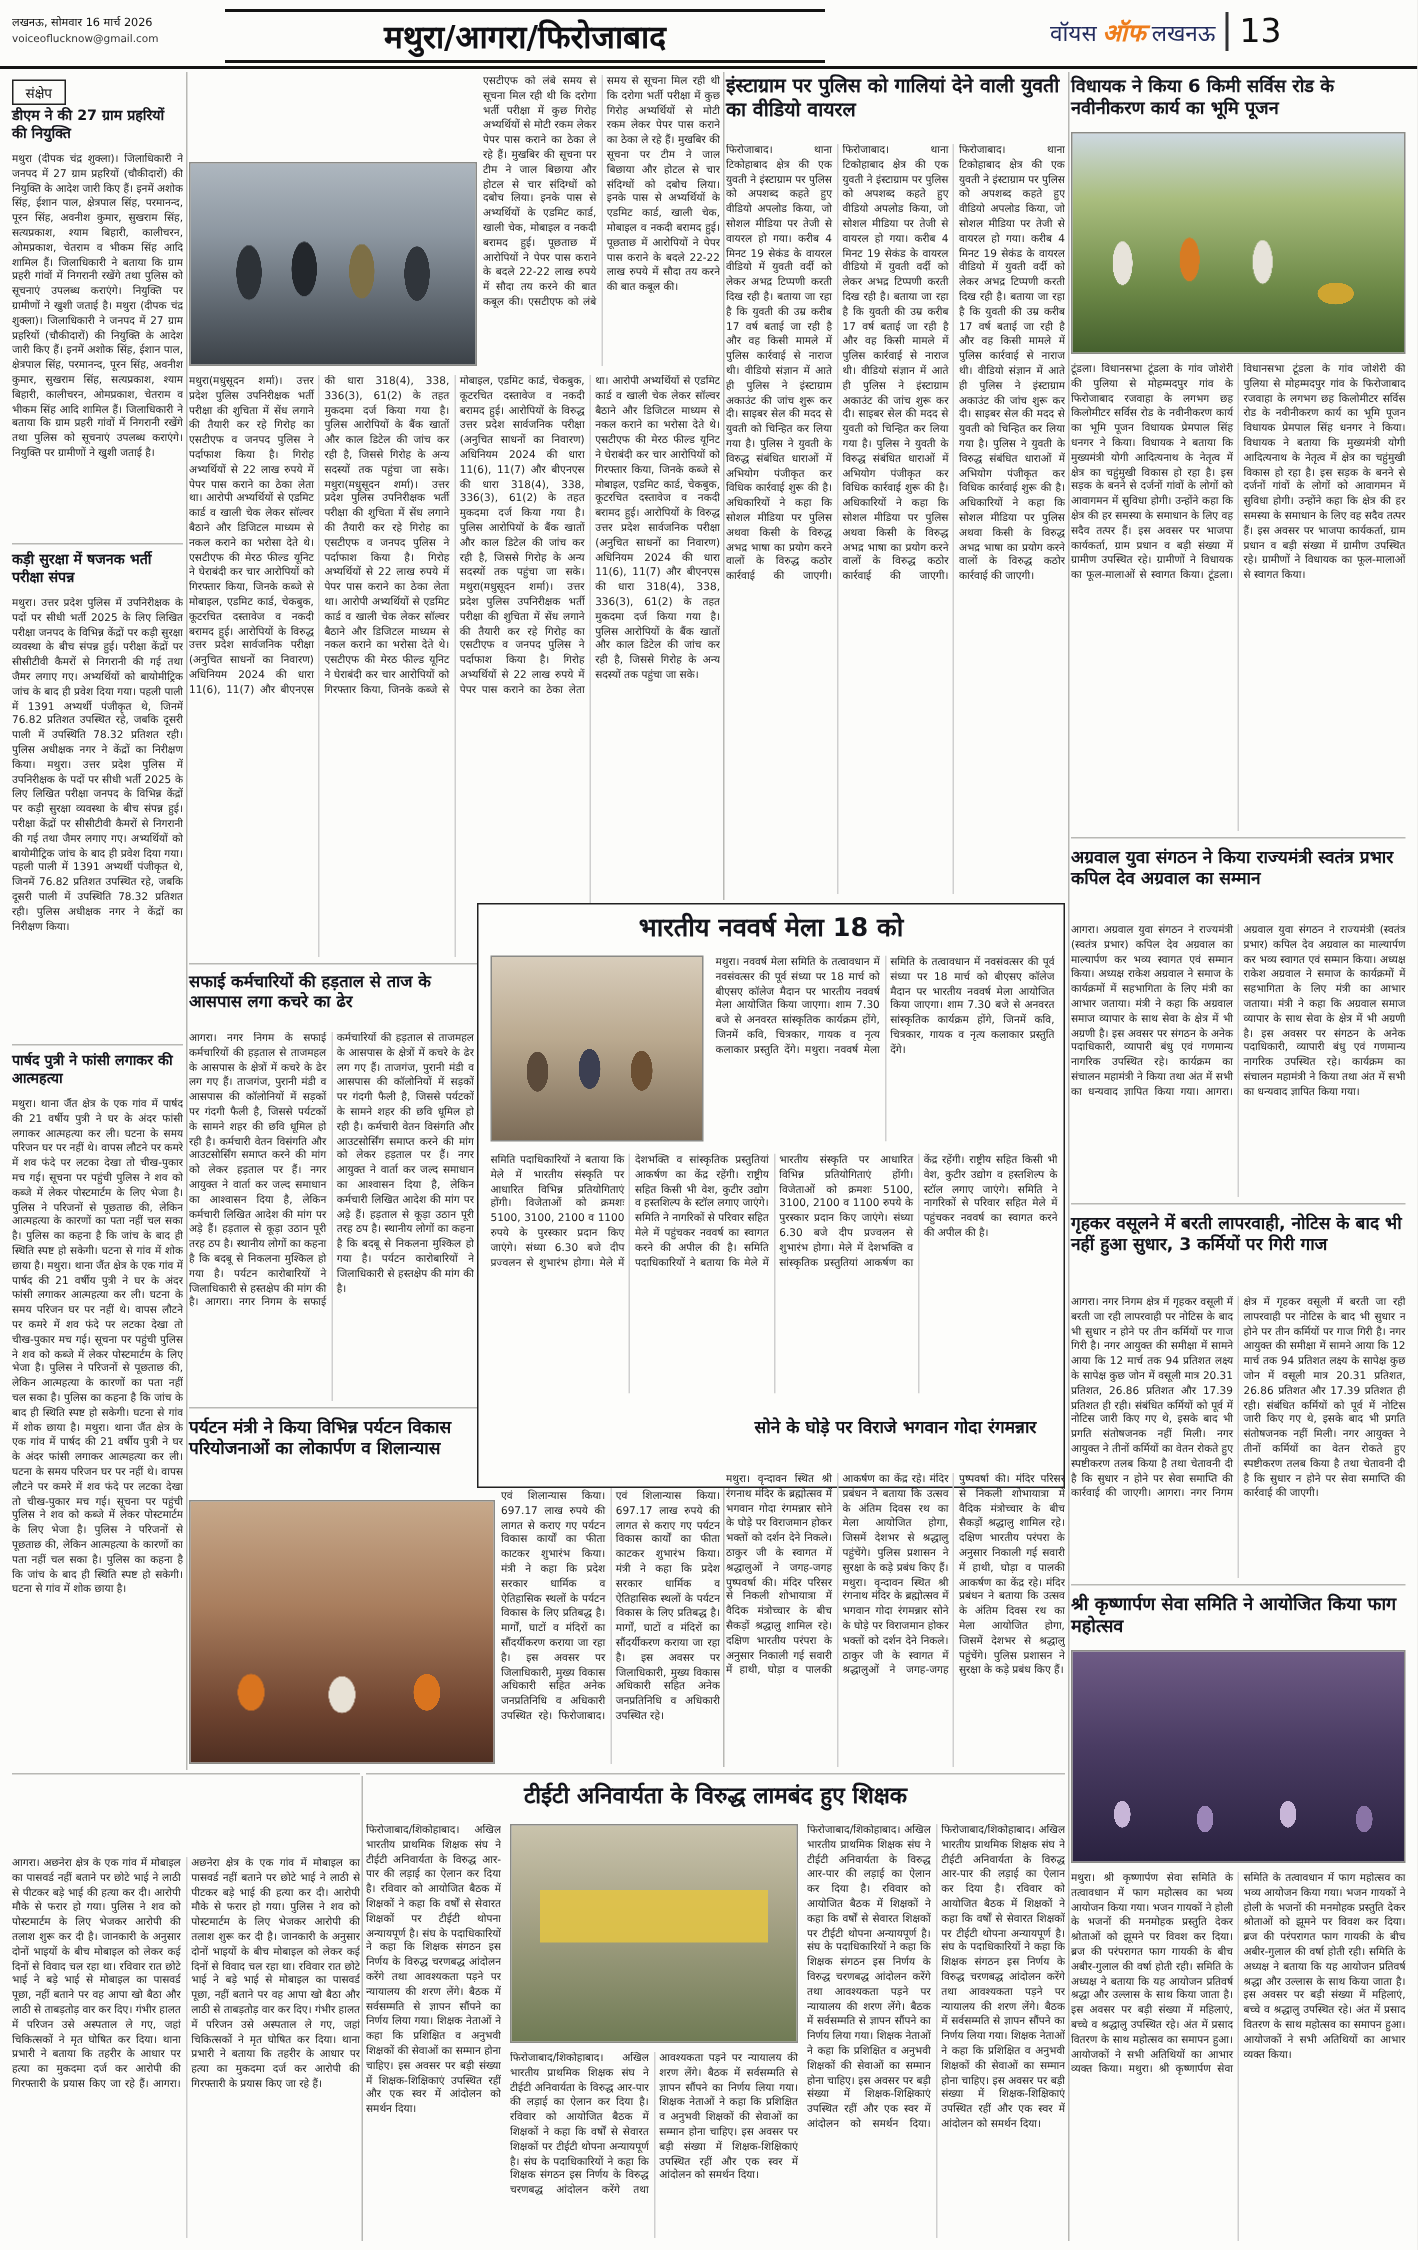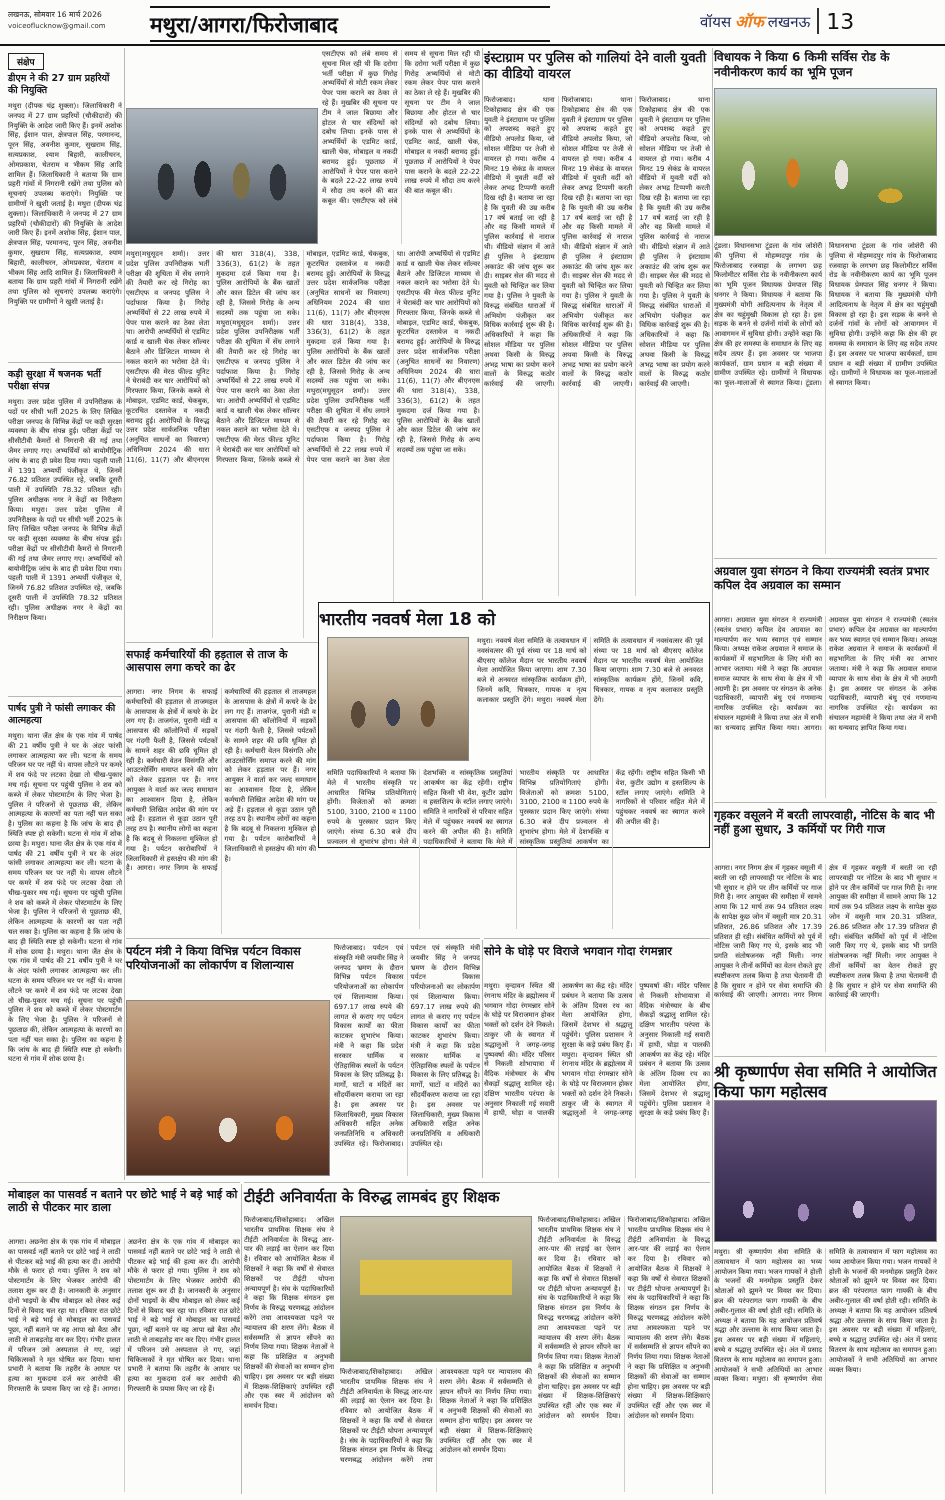--- a/index.html
+++ b/index.html
@@ -5,21 +5,21 @@
   *{margin:0;padding:0;box-sizing:border-box}
   html,body{background:#e9e7e2}
   body{font-family:"DejaVu Sans","Liberation Sans",sans-serif}
   #page{position:relative;width:945px;height:1500px;margin:0 auto;background:#fcfcfa;overflow:hidden}
   .abs{position:absolute}
   .bt{font-size:7px;line-height:1.4;text-align:justify;color:#222;overflow:hidden;column-gap:7px;column-rule:1px solid #cfcfcf;word-break:break-word}
   .hl{font-weight:bold;color:#15161d;line-height:1.22}
   .vr{position:absolute;width:1px;background:#b8b8b4}
   .hr{position:absolute;height:1px;background:#b8b8b4}
   .ph{position:absolute;border:1px solid #8a8a86}
-  .c{text-align:left}
+  .c{text-align:center}
   
   .ph-daroga{background:linear-gradient(180deg,#aeb7bf 0%,#8d97a1 35%,#565e66 78%,#3c4248 100%);}
   .ph-daroga:after{content:"";position:absolute;left:8%;top:28%;width:84%;height:58%;background:
     radial-gradient(ellipse 14px 30px at 15% 45%,#2d3237 60%,transparent 61%),
     radial-gradient(ellipse 14px 30px at 38% 42%,#23272c 60%,transparent 61%),
     radial-gradient(ellipse 14px 30px at 62% 44%,#7d6f46 60%,transparent 61%),
     radial-gradient(ellipse 14px 30px at 85% 46%,#30353b 60%,transparent 61%)}
   .ph-paryatan{background:linear-gradient(180deg,#c7a98b 0%,#a97e5e 40%,#6f4430 80%,#4f2f22 100%);}
   .ph-paryatan:after{content:"";position:absolute;left:0;top:55%;width:100%;height:45%;background:
     radial-gradient(ellipse 16px 22px at 20% 40%,#d9741f 55%,transparent 56%),
@@ -40,21 +40,21 @@
   .ph-phag:after{content:"";position:absolute;left:0;top:55%;width:100%;height:45%;background:
     radial-gradient(ellipse 10px 16px at 15% 50%,#c8b6d8 55%,transparent 56%),
     radial-gradient(ellipse 10px 16px at 40% 55%,#9c86b8 55%,transparent 56%),
     radial-gradient(ellipse 10px 16px at 65% 50%,#c8b6d8 55%,transparent 56%),
     radial-gradient(ellipse 10px 16px at 88% 55%,#8a74a6 55%,transparent 56%)}
   .ph-tet{background:linear-gradient(180deg,#c9c3ac 0%,#a8a488 40%,#707b55 100%);}
   .ph-tet:after{content:"";position:absolute;left:10%;top:30%;width:80%;height:24%;background:#e5c642;opacity:.85}
   .brand1,.brand3{font-weight:normal;font-size:15px;color:#222c5e}
   .brand2{font-weight:bold;font-style:italic;font-size:16px;color:#ee7d1c;margin:0 4px}
   .pageno{font-weight:normal;font-size:22px;color:#101010}
-  .brieflabel{display:inline-block;border:1px solid #222;padding:1px 8px;font-size:9px;font-weight:bold;color:#111}
+  .brieflabel{display:inline-block;border:1px solid #222;padding:1px 8px;font-size:9px;font-weight:normal;color:#111}
 </style>
 </head>
 <body>
 
 <div id="page">
 
   <div class="abs" style="left:8px;top:9px;width:140px">
     <div style="font-size:7.5px;font-weight:normal;color:#111">लखनऊ, सोमवार 16 मार्च 2026</div>
     <div style="font-size:7px;color:#333;margin-top:3px">voiceoflucknow@gmail.com</div>
   </div>
@@ -105,46 +105,45 @@
   <div class="abs hl" style="left:126px;top:648px;width:190px;font-size:11px">सफाई कर्मचारियों की हड़ताल से ताज के आसपास लगा कचरे का ढेर</div>
   <div class="abs bt" style="left:126px;top:688px;width:190px;height:246px;column-count:2">आगरा। नगर निगम के सफाई कर्मचारियों की हड़ताल से ताजमहल के आसपास के क्षेत्रों में कचरे के ढेर लग गए हैं। ताजगंज, पुरानी मंडी व आसपास की कॉलोनियों में सड़कों पर गंदगी फैली है, जिससे पर्यटकों के सामने शहर की छवि धूमिल हो रही है। कर्मचारी वेतन विसंगति और आउटसोर्सिंग समाप्त करने की मांग को लेकर हड़ताल पर हैं। नगर आयुक्त ने वार्ता कर जल्द समाधान का आश्वासन दिया है, लेकिन कर्मचारी लिखित आदेश की मांग पर अड़े हैं। हड़ताल से कूड़ा उठान पूरी तरह ठप है। स्थानीय लोगों का कहना है कि बदबू से निकलना मुश्किल हो गया है। पर्यटन कारोबारियों ने जिलाधिकारी से हस्तक्षेप की मांग की है। आगरा। नगर निगम के सफाई कर्मचारियों की हड़ताल से ताजमहल के आसपास के क्षेत्रों में कचरे के ढेर लग गए हैं। ताजगंज, पुरानी मंडी व आसपास की कॉलोनियों में सड़कों पर गंदगी फैली है, जिससे पर्यटकों के सामने शहर की छवि धूमिल हो रही है। कर्मचारी वेतन विसंगति और आउटसोर्सिंग समाप्त करने की मांग को लेकर हड़ताल पर हैं। नगर आयुक्त ने वार्ता कर जल्द समाधान का आश्वासन दिया है, लेकिन कर्मचारी लिखित आदेश की मांग पर अड़े हैं। हड़ताल से कूड़ा उठान पूरी तरह ठप है। स्थानीय लोगों का कहना है कि बदबू से निकलना मुश्किल हो गया है। पर्यटन कारोबारियों ने जिलाधिकारी से हस्तक्षेप की मांग की है।</div>
 
   <div class="abs hl" style="left:126px;top:944px;width:198px;font-size:11.5px">पर्यटन मंत्री ने किया विभिन्न पर्यटन विकास परियोजनाओं का लोकार्पण व शिलान्यास</div>
   <div class="abs bt" style="left:334px;top:944px;width:146px;height:232px;column-count:2">फिरोजाबाद। पर्यटन एवं संस्कृति मंत्री जयवीर सिंह ने जनपद भ्रमण के दौरान विभिन्न पर्यटन विकास परियोजनाओं का लोकार्पण एवं शिलान्यास किया। 697.17 लाख रुपये की लागत से कराए गए पर्यटन विकास कार्यों का फीता काटकर शुभारंभ किया। मंत्री ने कहा कि प्रदेश सरकार धार्मिक व ऐतिहासिक स्थलों के पर्यटन विकास के लिए प्रतिबद्ध है। मार्गों, घाटों व मंदिरों का सौंदर्यीकरण कराया जा रहा है। इस अवसर पर जिलाधिकारी, मुख्य विकास अधिकारी सहित अनेक जनप्रतिनिधि व अधिकारी उपस्थित रहे। फिरोजाबाद। पर्यटन एवं संस्कृति मंत्री जयवीर सिंह ने जनपद भ्रमण के दौरान विभिन्न पर्यटन विकास परियोजनाओं का लोकार्पण एवं शिलान्यास किया। 697.17 लाख रुपये की लागत से कराए गए पर्यटन विकास कार्यों का फीता काटकर शुभारंभ किया। मंत्री ने कहा कि प्रदेश सरकार धार्मिक व ऐतिहासिक स्थलों के पर्यटन विकास के लिए प्रतिबद्ध है। मार्गों, घाटों व मंदिरों का सौंदर्यीकरण कराया जा रहा है। इस अवसर पर जिलाधिकारी, मुख्य विकास अधिकारी सहित अनेक जनप्रतिनिधि व अधिकारी उपस्थित रहे।</div>
   <div class="ph ph-paryatan" style="left:126px;top:1000px;width:204px;height:176px"></div>
 
   <div class="abs hl" style="left:484px;top:50px;width:226px;font-size:13px">इंस्टाग्राम पर पुलिस को गालियां देने वाली युवती का वीडियो वायरल</div>
   <div class="abs bt" style="left:484px;top:96px;width:226px;height:500px;column-count:3">फिरोजाबाद। थाना टिकोहाबाद क्षेत्र की एक युवती ने इंस्टाग्राम पर पुलिस को अपशब्द कहते हुए वीडियो अपलोड किया, जो सोशल मीडिया पर तेजी से वायरल हो गया। करीब 4 मिनट 19 सेकंड के वायरल वीडियो में युवती वर्दी को लेकर अभद्र टिप्पणी करती दिख रही है। बताया जा रहा है कि युवती की उम्र करीब 17 वर्ष बताई जा रही है और वह किसी मामले में पुलिस कार्रवाई से नाराज थी। वीडियो संज्ञान में आते ही पुलिस ने इंस्टाग्राम अकाउंट की जांच शुरू कर दी। साइबर सेल की मदद से युवती को चिन्हित कर लिया गया है। पुलिस ने युवती के विरुद्ध संबंधित धाराओं में अभियोग पंजीकृत कर विधिक कार्रवाई शुरू की है। अधिकारियों ने कहा कि सोशल मीडिया पर पुलिस अथवा किसी के विरुद्ध अभद्र भाषा का प्रयोग करने वालों के विरुद्ध कठोर कार्रवाई की जाएगी। फिरोजाबाद। थाना टिकोहाबाद क्षेत्र की एक युवती ने इंस्टाग्राम पर पुलिस को अपशब्द कहते हुए वीडियो अपलोड किया, जो सोशल मीडिया पर तेजी से वायरल हो गया। करीब 4 मिनट 19 सेकंड के वायरल वीडियो में युवती वर्दी को लेकर अभद्र टिप्पणी करती दिख रही है। बताया जा रहा है कि युवती की उम्र करीब 17 वर्ष बताई जा रही है और वह किसी मामले में पुलिस कार्रवाई से नाराज थी। वीडियो संज्ञान में आते ही पुलिस ने इंस्टाग्राम अकाउंट की जांच शुरू कर दी। साइबर सेल की मदद से युवती को चिन्हित कर लिया गया है। पुलिस ने युवती के विरुद्ध संबंधित धाराओं में अभियोग पंजीकृत कर विधिक कार्रवाई शुरू की है। अधिकारियों ने कहा कि सोशल मीडिया पर पुलिस अथवा किसी के विरुद्ध अभद्र भाषा का प्रयोग करने वालों के विरुद्ध कठोर कार्रवाई की जाएगी। फिरोजाबाद। थाना टिकोहाबाद क्षेत्र की एक युवती ने इंस्टाग्राम पर पुलिस को अपशब्द कहते हुए वीडियो अपलोड किया, जो सोशल मीडिया पर तेजी से वायरल हो गया। करीब 4 मिनट 19 सेकंड के वायरल वीडियो में युवती वर्दी को लेकर अभद्र टिप्पणी करती दिख रही है। बताया जा रहा है कि युवती की उम्र करीब 17 वर्ष बताई जा रही है और वह किसी मामले में पुलिस कार्रवाई से नाराज थी। वीडियो संज्ञान में आते ही पुलिस ने इंस्टाग्राम अकाउंट की जांच शुरू कर दी। साइबर सेल की मदद से युवती को चिन्हित कर लिया गया है। पुलिस ने युवती के विरुद्ध संबंधित धाराओं में अभियोग पंजीकृत कर विधिक कार्रवाई शुरू की है। अधिकारियों ने कहा कि सोशल मीडिया पर पुलिस अथवा किसी के विरुद्ध अभद्र भाषा का प्रयोग करने वालों के विरुद्ध कठोर कार्रवाई की जाएगी।</div>
 
-  <div class="abs" style="left:318px;top:602px;width:392px;height:246px;border:1.5px solid #222;background:#fdfdfb">
+  <div class="abs" style="left:318px;top:602px;width:392px;height:390px;border:1.5px solid #222;background:#fdfdfb">
     <div class="abs hl c" style="left:0;top:6px;width:100%;font-size:17px">भारतीय नववर्ष मेला 18 को</div>
     <div class="ph ph-navvarsh" style="left:8px;top:34px;width:142px;height:124px"></div>
     <div class="abs bt" style="left:158px;top:34px;width:226px;height:124px;column-count:2">मथुरा। नववर्ष मेला समिति के तत्वावधान में नवसंवत्सर की पूर्व संध्या पर 18 मार्च को बीएसए कॉलेज मैदान पर भारतीय नववर्ष मेला आयोजित किया जाएगा। शाम 7.30 बजे से अनवरत सांस्कृतिक कार्यक्रम होंगे, जिनमें कवि, चित्रकार, गायक व नृत्य कलाकार प्रस्तुति देंगे। मथुरा। नववर्ष मेला समिति के तत्वावधान में नवसंवत्सर की पूर्व संध्या पर 18 मार्च को बीएसए कॉलेज मैदान पर भारतीय नववर्ष मेला आयोजित किया जाएगा। शाम 7.30 बजे से अनवरत सांस्कृतिक कार्यक्रम होंगे, जिनमें कवि, चित्रकार, गायक व नृत्य कलाकार प्रस्तुति देंगे।</div>
     <div class="abs bt" style="left:8px;top:166px;width:378px;height:160px;column-count:4">समिति पदाधिकारियों ने बताया कि मेले में भारतीय संस्कृति पर आधारित विभिन्न प्रतियोगिताएं होंगी। विजेताओं को क्रमशः 5100, 3100, 2100 व 1100 रुपये के पुरस्कार प्रदान किए जाएंगे। संध्या 6.30 बजे दीप प्रज्वलन से शुभारंभ होगा। मेले में देशभक्ति व सांस्कृतिक प्रस्तुतियां आकर्षण का केंद्र रहेंगी। राष्ट्रीय सहित किसी भी वेश, कुटीर उद्योग व हस्तशिल्प के स्टॉल लगाए जाएंगे। समिति ने नागरिकों से परिवार सहित मेले में पहुंचकर नववर्ष का स्वागत करने की अपील की है। समिति पदाधिकारियों ने बताया कि मेले में भारतीय संस्कृति पर आधारित विभिन्न प्रतियोगिताएं होंगी। विजेताओं को क्रमशः 5100, 3100, 2100 व 1100 रुपये के पुरस्कार प्रदान किए जाएंगे। संध्या 6.30 बजे दीप प्रज्वलन से शुभारंभ होगा। मेले में देशभक्ति व सांस्कृतिक प्रस्तुतियां आकर्षण का केंद्र रहेंगी। राष्ट्रीय सहित किसी भी वेश, कुटीर उद्योग व हस्तशिल्प के स्टॉल लगाए जाएंगे। समिति ने नागरिकों से परिवार सहित मेले में पहुंचकर नववर्ष का स्वागत करने की अपील की है।</div>
   </div>
 
   <div class="abs hl c" style="left:484px;top:944px;width:226px;font-size:11.5px">सोने के घोड़े पर विराजे भगवान गोदा रंगमन्नार</div>
   <div class="abs bt" style="left:484px;top:982px;width:226px;height:196px;column-count:3">मथुरा। वृन्दावन स्थित श्री रंगनाथ मंदिर के ब्रह्मोत्सव में भगवान गोदा रंगमन्नार सोने के घोड़े पर विराजमान होकर भक्तों को दर्शन देने निकले। ठाकुर जी के स्वागत में श्रद्धालुओं ने जगह-जगह पुष्पवर्षा की। मंदिर परिसर से निकली शोभायात्रा में वैदिक मंत्रोच्चार के बीच सैकड़ों श्रद्धालु शामिल रहे। दक्षिण भारतीय परंपरा के अनुसार निकाली गई सवारी में हाथी, घोड़ा व पालकी आकर्षण का केंद्र रहे। मंदिर प्रबंधन ने बताया कि उत्सव के अंतिम दिवस रथ का मेला आयोजित होगा, जिसमें देशभर से श्रद्धालु पहुंचेंगे। पुलिस प्रशासन ने सुरक्षा के कड़े प्रबंध किए हैं। मथुरा। वृन्दावन स्थित श्री रंगनाथ मंदिर के ब्रह्मोत्सव में भगवान गोदा रंगमन्नार सोने के घोड़े पर विराजमान होकर भक्तों को दर्शन देने निकले। ठाकुर जी के स्वागत में श्रद्धालुओं ने जगह-जगह पुष्पवर्षा की। मंदिर परिसर से निकली शोभायात्रा में वैदिक मंत्रोच्चार के बीच सैकड़ों श्रद्धालु शामिल रहे। दक्षिण भारतीय परंपरा के अनुसार निकाली गई सवारी में हाथी, घोड़ा व पालकी आकर्षण का केंद्र रहे। मंदिर प्रबंधन ने बताया कि उत्सव के अंतिम दिवस रथ का मेला आयोजित होगा, जिसमें देशभर से श्रद्धालु पहुंचेंगे। पुलिस प्रशासन ने सुरक्षा के कड़े प्रबंध किए हैं।</div>
 
   <div class="abs hl c" style="left:244px;top:1188px;width:466px;font-size:15px">टीईटी अनिवार्यता के विरुद्ध लामबंद हुए शिक्षक</div>
   <div class="abs bt" style="left:244px;top:1216px;width:90px;height:276px;column-count:1">फिरोजाबाद/शिकोहाबाद। अखिल भारतीय प्राथमिक शिक्षक संघ ने टीईटी अनिवार्यता के विरुद्ध आर-पार की लड़ाई का ऐलान कर दिया है। रविवार को आयोजित बैठक में शिक्षकों ने कहा कि वर्षों से सेवारत शिक्षकों पर टीईटी थोपना अन्यायपूर्ण है। संघ के पदाधिकारियों ने कहा कि शिक्षक संगठन इस निर्णय के विरुद्ध चरणबद्ध आंदोलन करेंगे तथा आवश्यकता पड़ने पर न्यायालय की शरण लेंगे। बैठक में सर्वसम्मति से ज्ञापन सौंपने का निर्णय लिया गया। शिक्षक नेताओं ने कहा कि प्रशिक्षित व अनुभवी शिक्षकों की सेवाओं का सम्मान होना चाहिए। इस अवसर पर बड़ी संख्या में शिक्षक-शिक्षिकाएं उपस्थित रहीं और एक स्वर में आंदोलन को समर्थन दिया।</div>
   <div class="ph ph-tet" style="left:340px;top:1216px;width:192px;height:146px"></div>
   <div class="abs bt" style="left:340px;top:1368px;width:192px;height:124px;column-count:2">फिरोजाबाद/शिकोहाबाद। अखिल भारतीय प्राथमिक शिक्षक संघ ने टीईटी अनिवार्यता के विरुद्ध आर-पार की लड़ाई का ऐलान कर दिया है। रविवार को आयोजित बैठक में शिक्षकों ने कहा कि वर्षों से सेवारत शिक्षकों पर टीईटी थोपना अन्यायपूर्ण है। संघ के पदाधिकारियों ने कहा कि शिक्षक संगठन इस निर्णय के विरुद्ध चरणबद्ध आंदोलन करेंगे तथा आवश्यकता पड़ने पर न्यायालय की शरण लेंगे। बैठक में सर्वसम्मति से ज्ञापन सौंपने का निर्णय लिया गया। शिक्षक नेताओं ने कहा कि प्रशिक्षित व अनुभवी शिक्षकों की सेवाओं का सम्मान होना चाहिए। इस अवसर पर बड़ी संख्या में शिक्षक-शिक्षिकाएं उपस्थित रहीं और एक स्वर में आंदोलन को समर्थन दिया।</div>
   <div class="abs bt" style="left:538px;top:1216px;width:172px;height:276px;column-count:2">फिरोजाबाद/शिकोहाबाद। अखिल भारतीय प्राथमिक शिक्षक संघ ने टीईटी अनिवार्यता के विरुद्ध आर-पार की लड़ाई का ऐलान कर दिया है। रविवार को आयोजित बैठक में शिक्षकों ने कहा कि वर्षों से सेवारत शिक्षकों पर टीईटी थोपना अन्यायपूर्ण है। संघ के पदाधिकारियों ने कहा कि शिक्षक संगठन इस निर्णय के विरुद्ध चरणबद्ध आंदोलन करेंगे तथा आवश्यकता पड़ने पर न्यायालय की शरण लेंगे। बैठक में सर्वसम्मति से ज्ञापन सौंपने का निर्णय लिया गया। शिक्षक नेताओं ने कहा कि प्रशिक्षित व अनुभवी शिक्षकों की सेवाओं का सम्मान होना चाहिए। इस अवसर पर बड़ी संख्या में शिक्षक-शिक्षिकाएं उपस्थित रहीं और एक स्वर में आंदोलन को समर्थन दिया। फिरोजाबाद/शिकोहाबाद। अखिल भारतीय प्राथमिक शिक्षक संघ ने टीईटी अनिवार्यता के विरुद्ध आर-पार की लड़ाई का ऐलान कर दिया है। रविवार को आयोजित बैठक में शिक्षकों ने कहा कि वर्षों से सेवारत शिक्षकों पर टीईटी थोपना अन्यायपूर्ण है। संघ के पदाधिकारियों ने कहा कि शिक्षक संगठन इस निर्णय के विरुद्ध चरणबद्ध आंदोलन करेंगे तथा आवश्यकता पड़ने पर न्यायालय की शरण लेंगे। बैठक में सर्वसम्मति से ज्ञापन सौंपने का निर्णय लिया गया। शिक्षक नेताओं ने कहा कि प्रशिक्षित व अनुभवी शिक्षकों की सेवाओं का सम्मान होना चाहिए। इस अवसर पर बड़ी संख्या में शिक्षक-शिक्षिकाएं उपस्थित रहीं और एक स्वर में आंदोलन को समर्थन दिया।</div>
 
-  <div class="abs hl" style="left:8px;top:1188px;width:232px;font-size:11px">मोबाइल का पासवर्ड न बताने पर छोटे भाई ने बड़े भाई को लाठी से पीटकर मार डाला</div>
   <div class="abs bt" style="left:8px;top:1238px;width:232px;height:254px;column-count:2">आगरा। अछनेरा क्षेत्र के एक गांव में मोबाइल का पासवर्ड नहीं बताने पर छोटे भाई ने लाठी से पीटकर बड़े भाई की हत्या कर दी। आरोपी मौके से फरार हो गया। पुलिस ने शव को पोस्टमार्टम के लिए भेजकर आरोपी की तलाश शुरू कर दी है। जानकारी के अनुसार दोनों भाइयों के बीच मोबाइल को लेकर कई दिनों से विवाद चल रहा था। रविवार रात छोटे भाई ने बड़े भाई से मोबाइल का पासवर्ड पूछा, नहीं बताने पर वह आपा खो बैठा और लाठी से ताबड़तोड़ वार कर दिए। गंभीर हालत में परिजन उसे अस्पताल ले गए, जहां चिकित्सकों ने मृत घोषित कर दिया। थाना प्रभारी ने बताया कि तहरीर के आधार पर हत्या का मुकदमा दर्ज कर आरोपी की गिरफ्तारी के प्रयास किए जा रहे हैं। आगरा। अछनेरा क्षेत्र के एक गांव में मोबाइल का पासवर्ड नहीं बताने पर छोटे भाई ने लाठी से पीटकर बड़े भाई की हत्या कर दी। आरोपी मौके से फरार हो गया। पुलिस ने शव को पोस्टमार्टम के लिए भेजकर आरोपी की तलाश शुरू कर दी है। जानकारी के अनुसार दोनों भाइयों के बीच मोबाइल को लेकर कई दिनों से विवाद चल रहा था। रविवार रात छोटे भाई ने बड़े भाई से मोबाइल का पासवर्ड पूछा, नहीं बताने पर वह आपा खो बैठा और लाठी से ताबड़तोड़ वार कर दिए। गंभीर हालत में परिजन उसे अस्पताल ले गए, जहां चिकित्सकों ने मृत घोषित कर दिया। थाना प्रभारी ने बताया कि तहरीर के आधार पर हत्या का मुकदमा दर्ज कर आरोपी की गिरफ्तारी के प्रयास किए जा रहे हैं।</div>
 
   <div class="abs hl" style="left:714px;top:50px;width:223px;font-size:12px">विधायक ने किया 6 किमी सर्विस रोड के नवीनीकरण कार्य का भूमि पूजन</div>
   <div class="ph ph-vidhayak" style="left:714px;top:88px;width:223px;height:148px"></div>
   <div class="abs bt" style="left:714px;top:242px;width:223px;height:312px;column-count:2">टूंडला। विधानसभा टूंडला के गांव जोशेरी की पुलिया से मोहम्मदपुर गांव के फिरोजाबाद रजवाहा के लगभग छह किलोमीटर सर्विस रोड के नवीनीकरण कार्य का भूमि पूजन विधायक प्रेमपाल सिंह धनगर ने किया। विधायक ने बताया कि मुख्यमंत्री योगी आदित्यनाथ के नेतृत्व में क्षेत्र का चहुंमुखी विकास हो रहा है। इस सड़क के बनने से दर्जनों गांवों के लोगों को आवागमन में सुविधा होगी। उन्होंने कहा कि क्षेत्र की हर समस्या के समाधान के लिए वह सदैव तत्पर हैं। इस अवसर पर भाजपा कार्यकर्ता, ग्राम प्रधान व बड़ी संख्या में ग्रामीण उपस्थित रहे। ग्रामीणों ने विधायक का फूल-मालाओं से स्वागत किया। टूंडला। विधानसभा टूंडला के गांव जोशेरी की पुलिया से मोहम्मदपुर गांव के फिरोजाबाद रजवाहा के लगभग छह किलोमीटर सर्विस रोड के नवीनीकरण कार्य का भूमि पूजन विधायक प्रेमपाल सिंह धनगर ने किया। विधायक ने बताया कि मुख्यमंत्री योगी आदित्यनाथ के नेतृत्व में क्षेत्र का चहुंमुखी विकास हो रहा है। इस सड़क के बनने से दर्जनों गांवों के लोगों को आवागमन में सुविधा होगी। उन्होंने कहा कि क्षेत्र की हर समस्या के समाधान के लिए वह सदैव तत्पर हैं। इस अवसर पर भाजपा कार्यकर्ता, ग्राम प्रधान व बड़ी संख्या में ग्रामीण उपस्थित रहे। ग्रामीणों ने विधायक का फूल-मालाओं से स्वागत किया।</div>
 
   <div class="abs hl" style="left:714px;top:564px;width:223px;font-size:11.5px">अग्रवाल युवा संगठन ने किया राज्यमंत्री स्वतंत्र प्रभार कपिल देव अग्रवाल का सम्मान</div>
   <div class="abs bt" style="left:714px;top:616px;width:223px;height:182px;column-count:2">आगरा। अग्रवाल युवा संगठन ने राज्यमंत्री (स्वतंत्र प्रभार) कपिल देव अग्रवाल का माल्यार्पण कर भव्य स्वागत एवं सम्मान किया। अध्यक्ष राकेश अग्रवाल ने समाज के कार्यक्रमों में सहभागिता के लिए मंत्री का आभार जताया। मंत्री ने कहा कि अग्रवाल समाज व्यापार के साथ सेवा के क्षेत्र में भी अग्रणी है। इस अवसर पर संगठन के अनेक पदाधिकारी, व्यापारी बंधु एवं गणमान्य नागरिक उपस्थित रहे। कार्यक्रम का संचालन महामंत्री ने किया तथा अंत में सभी का धन्यवाद ज्ञापित किया गया। आगरा। अग्रवाल युवा संगठन ने राज्यमंत्री (स्वतंत्र प्रभार) कपिल देव अग्रवाल का माल्यार्पण कर भव्य स्वागत एवं सम्मान किया। अध्यक्ष राकेश अग्रवाल ने समाज के कार्यक्रमों में सहभागिता के लिए मंत्री का आभार जताया। मंत्री ने कहा कि अग्रवाल समाज व्यापार के साथ सेवा के क्षेत्र में भी अग्रणी है। इस अवसर पर संगठन के अनेक पदाधिकारी, व्यापारी बंधु एवं गणमान्य नागरिक उपस्थित रहे। कार्यक्रम का संचालन महामंत्री ने किया तथा अंत में सभी का धन्यवाद ज्ञापित किया गया।</div>
 
   <div class="abs hl" style="left:714px;top:808px;width:223px;font-size:11.5px">गृहकर वसूलने में बरती लापरवाही, नोटिस के बाद भी नहीं हुआ सुधार, 3 कर्मियों पर गिरी गाज</div>
   <div class="abs bt" style="left:714px;top:864px;width:223px;height:188px;column-count:2">आगरा। नगर निगम क्षेत्र में गृहकर वसूली में बरती जा रही लापरवाही पर नोटिस के बाद भी सुधार न होने पर तीन कर्मियों पर गाज गिरी है। नगर आयुक्त की समीक्षा में सामने आया कि 12 मार्च तक 94 प्रतिशत लक्ष्य के सापेक्ष कुछ जोन में वसूली मात्र 20.31 प्रतिशत, 26.86 प्रतिशत और 17.39 प्रतिशत ही रही। संबंधित कर्मियों को पूर्व में नोटिस जारी किए गए थे, इसके बाद भी प्रगति संतोषजनक नहीं मिली। नगर आयुक्त ने तीनों कर्मियों का वेतन रोकते हुए स्पष्टीकरण तलब किया है तथा चेतावनी दी है कि सुधार न होने पर सेवा समाप्ति की कार्रवाई की जाएगी। आगरा। नगर निगम क्षेत्र में गृहकर वसूली में बरती जा रही लापरवाही पर नोटिस के बाद भी सुधार न होने पर तीन कर्मियों पर गाज गिरी है। नगर आयुक्त की समीक्षा में सामने आया कि 12 मार्च तक 94 प्रतिशत लक्ष्य के सापेक्ष कुछ जोन में वसूली मात्र 20.31 प्रतिशत, 26.86 प्रतिशत और 17.39 प्रतिशत ही रही। संबंधित कर्मियों को पूर्व में नोटिस जारी किए गए थे, इसके बाद भी प्रगति संतोषजनक नहीं मिली। नगर आयुक्त ने तीनों कर्मियों का वेतन रोकते हुए स्पष्टीकरण तलब किया है तथा चेतावनी दी है कि सुधार न होने पर सेवा समाप्ति की कार्रवाई की जाएगी।</div>
 
-  <div class="abs hl" style="left:714px;top:1062px;width:223px;font-size:16px">श्री कृष्णार्पण सेवा समिति ने आयोजित किया फाग महोत्सव</div>
+  <div class="abs hl" style="left:714px;top:1062px;width:223px;font-size:12px">श्री कृष्णार्पण सेवा समिति ने आयोजित किया फाग महोत्सव</div>
   <div class="ph ph-phag" style="left:714px;top:1100px;width:223px;height:142px"></div>
   <div class="abs bt" style="left:714px;top:1248px;width:223px;height:246px;column-count:2">मथुरा। श्री कृष्णार्पण सेवा समिति के तत्वावधान में फाग महोत्सव का भव्य आयोजन किया गया। भजन गायकों ने होली के भजनों की मनमोहक प्रस्तुति देकर श्रोताओं को झूमने पर विवश कर दिया। ब्रज की परंपरागत फाग गायकी के बीच अबीर-गुलाल की वर्षा होती रही। समिति के अध्यक्ष ने बताया कि यह आयोजन प्रतिवर्ष श्रद्धा और उल्लास के साथ किया जाता है। इस अवसर पर बड़ी संख्या में महिलाएं, बच्चे व श्रद्धालु उपस्थित रहे। अंत में प्रसाद वितरण के साथ महोत्सव का समापन हुआ। आयोजकों ने सभी अतिथियों का आभार व्यक्त किया। मथुरा। श्री कृष्णार्पण सेवा समिति के तत्वावधान में फाग महोत्सव का भव्य आयोजन किया गया। भजन गायकों ने होली के भजनों की मनमोहक प्रस्तुति देकर श्रोताओं को झूमने पर विवश कर दिया। ब्रज की परंपरागत फाग गायकी के बीच अबीर-गुलाल की वर्षा होती रही। समिति के अध्यक्ष ने बताया कि यह आयोजन प्रतिवर्ष श्रद्धा और उल्लास के साथ किया जाता है। इस अवसर पर बड़ी संख्या में महिलाएं, बच्चे व श्रद्धालु उपस्थित रहे। अंत में प्रसाद वितरण के साथ महोत्सव का समापन हुआ। आयोजकों ने सभी अतिथियों का आभार व्यक्त किया।</div>
 
 </div>
 
 </body></html>

